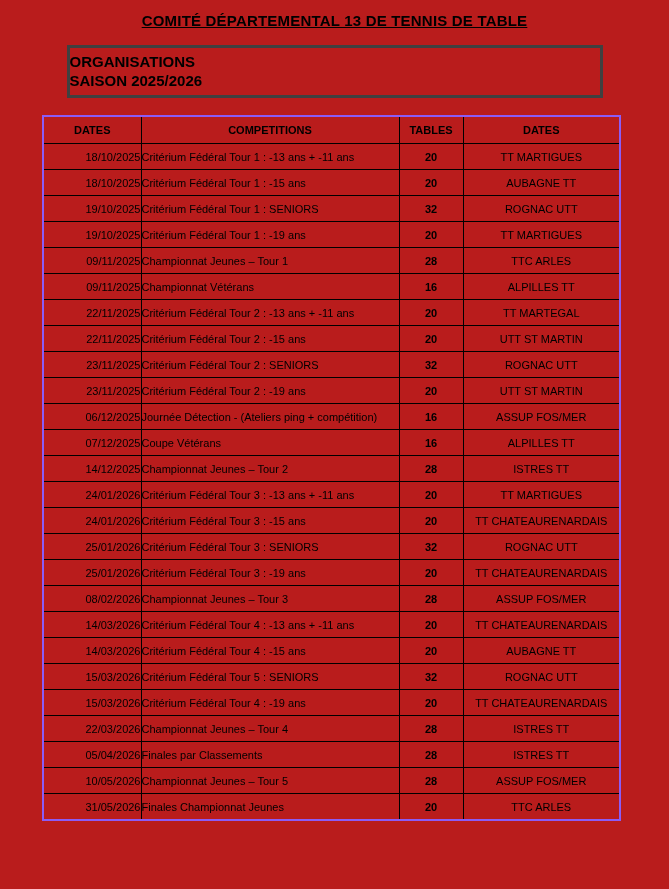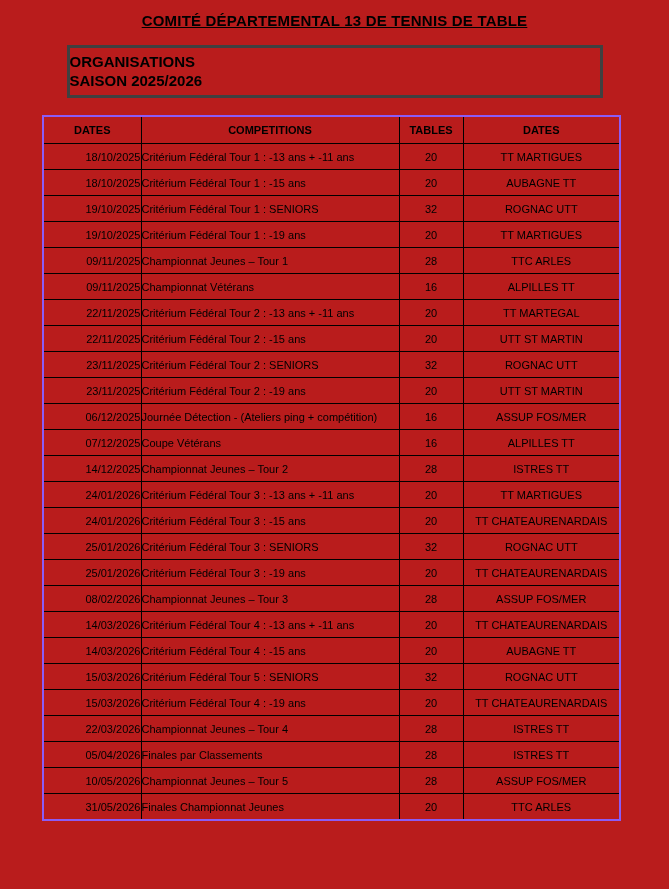--- a/index.html
+++ b/index.html
@@ -59,21 +59,21 @@
     font-weight: bold;
     text-align: center;
     height: 26px;
   }
   col.c-dates  { width: 98px; }
   col.c-comp   { width: 258px; }
   col.c-tables { width: 64px; }
   col.c-club   { width: 157px; }
   td.col0 { text-align: right; }
   td.col1 { text-align: left; padding-left: 8px; }
-  td.col2 { text-align: center; font-weight: normal; }
+  td.col2 { text-align: center; font-weight: bold; }
   td.col3 { text-align: center; }
 </style>
 </head>
 <body>
 
 <div class="page">
 
   <div class="doc-title">COMITÉ DÉPARTEMENTAL 13 DE TENNIS DE TABLE</div>
 
   <div class="org-box">

